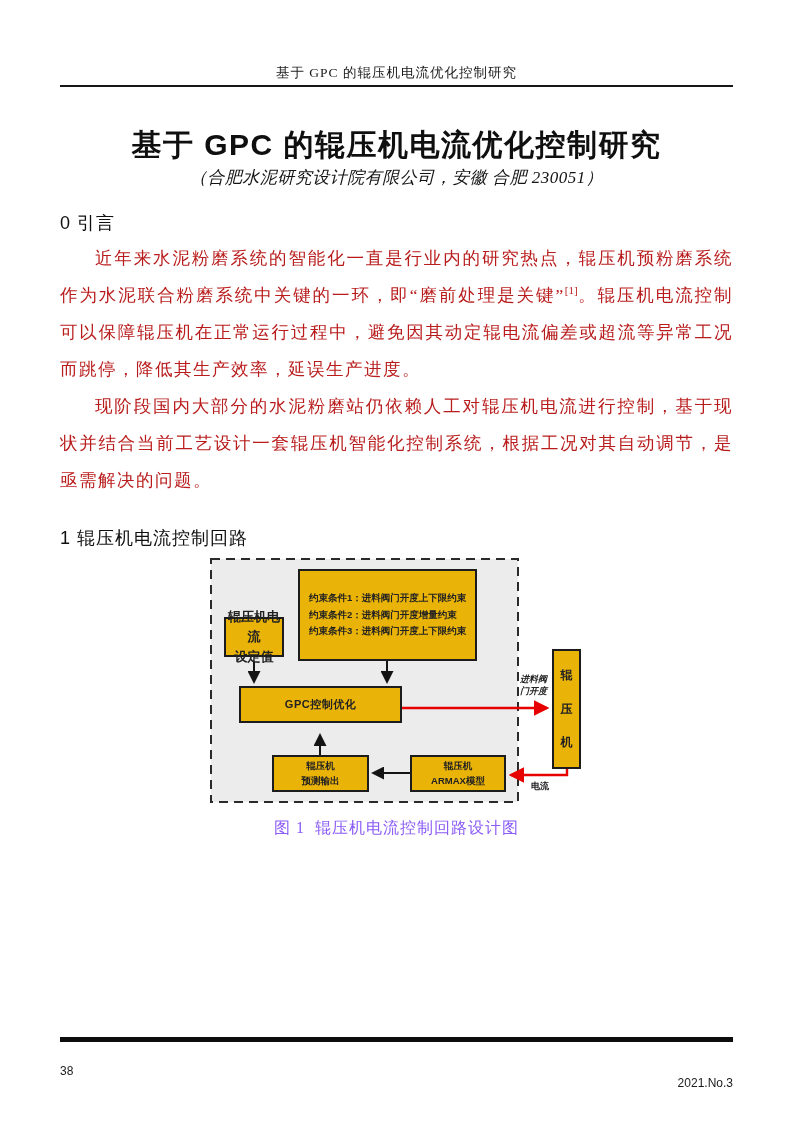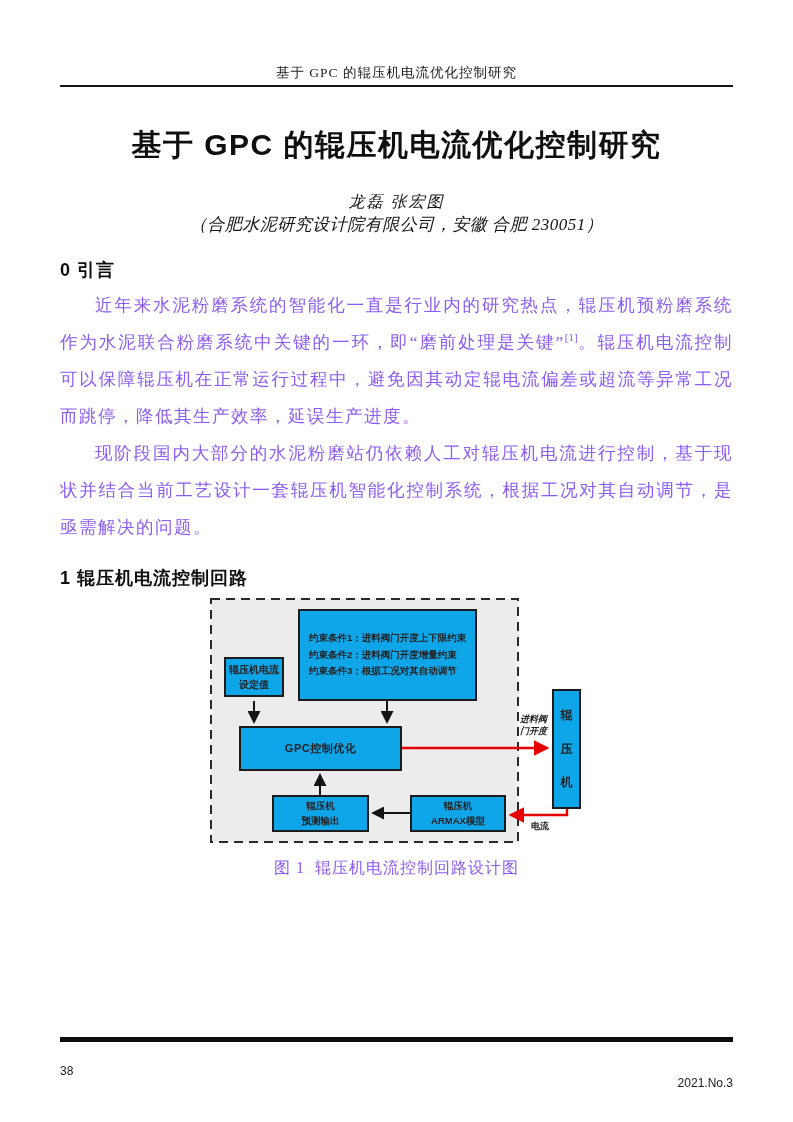--- a/index.html
+++ b/index.html
@@ -13,45 +13,45 @@
   .running-head-text { font-size:13.5px; letter-spacing:1px; color:#1a1a1a; }
   
   .article-title {
     margin:38px 0 0; text-align:center; font-weight:700; font-size:30px; letter-spacing:1.5px;
     font-family:"Liberation Sans","DejaVu Sans",sans-serif; color:#0f0f0f;
   }
   .authors { margin-top:26px; text-align:center; font-style:italic; font-size:16px; letter-spacing:2px; }
   .affiliation { text-align:center; font-style:italic; font-size:17px; letter-spacing:0.5px; }
   
   .section-heading {
-    font-family:"Liberation Sans","DejaVu Sans",sans-serif; font-weight:700;
+    font-family:"Liberation Sans","DejaVu Sans",sans-serif; font-weight:400;
     font-size:18px; letter-spacing:1px; margin:22px 0 5px; color:#0f0f0f;
   }
-  .section-heading.second { margin-top:20px; }
+  .section-heading.second { margin-top:27px; }
   .body-para {
     margin:0; font-size:17.5px; line-height:37px; letter-spacing:1.5px;
-    text-align:justify; text-justify:inter-character; text-indent:35px; color:#8b5cf6;
+    text-align:justify; text-justify:inter-character; text-indent:35px; color:#b91c1c;
   }
   .ref-sup { font-size:11px; vertical-align:super; line-height:0; letter-spacing:0; }
   
   .figure-block { margin:4px 0 0; }
   .diagram { position:relative; width:673px; height:253px; }
   .diagram svg { position:absolute; left:0; top:0; }
   .dbox {
-    position:absolute; box-sizing:border-box; background:#0ea5e9; border:2px solid #1c1c1c;
+    position:absolute; box-sizing:border-box; background:#eab308; border:2px solid #1c1c1c;
     display:flex; flex-direction:column; align-items:center; justify-content:center;
     font-family:"Liberation Sans","DejaVu Sans",sans-serif; font-weight:700; color:#222;
     text-align:center;
   }
-  .box-setpoint { left:164px; top:62px; width:60px; height:40px; font-size:10px; line-height:1.55; }
+  .box-setpoint { left:164px; top:62px; width:60px; height:40px; font-size:13px; line-height:1.55; }
   .box-constraints {
     left:238px; top:14px; width:179px; height:92px; font-size:9.5px; line-height:1.75;
     align-items:flex-start; text-align:left; padding-left:9px;
   }
-  .box-gpc { left:179px; top:131px; width:163px; height:45px; font-size:11px; letter-spacing:0.5px; }
+  .box-gpc { left:179px; top:131px; width:163px; height:37px; font-size:11px; letter-spacing:0.5px; }
   .box-predict { left:212px; top:200px; width:97px; height:37px; font-size:9.5px; line-height:1.5; }
   .box-armax { left:350px; top:200px; width:96px; height:37px; font-size:9.5px; line-height:1.5; }
   .box-roller { left:492px; top:94px; width:29px; height:120px; font-size:12px; justify-content:space-evenly; }
   .dlbl {
     position:absolute; font-family:"Liberation Sans","DejaVu Sans",sans-serif;
     font-weight:700; font-size:9px; line-height:1.35; color:#222;
   }
   .lbl-valve { left:460px; top:118px;font-style:italic; }
   .lbl-current { left:471px; top:225px; }
   .figure-caption { margin-top:10px; text-align:center; font-size:16px; letter-spacing:1px; white-space:pre-wrap; color:#8b5cf6; }
@@ -67,21 +67,20 @@
 </head>
 <body>
 
 <div class="page">
 
   <header class="running-header">
     <div class="running-head-text">基于 GPC 的辊压机电流优化控制研究</div>
   </header>
 
   <h1 class="article-title">基于 GPC 的辊压机电流优化控制研究</h1>
-  <div class="authors">龙磊 张宏图</div>
   <div class="affiliation">（合肥水泥研究设计院有限公司，安徽 合肥 230051）</div>
 
   <h2 class="section-heading">0 引言</h2>
 
   <p class="body-para"><span>近年来水泥粉磨系统的智能化一直是行业内的研究热点，辊压机预粉磨系统作为水泥联合粉磨系统中关键的一环，即“磨前处理是关键”</span><sup class="ref-sup">[1]</sup><span>。辊压机电流控制可以保障辊压机在正常运行过程中，避免因其动定辊电流偏差或超流等异常工况而跳停，降低其生产效率，延误生产进度。</span></p>
 
   <p class="body-para">现阶段国内大部分的水泥粉磨站仍依赖人工对辊压机电流进行控制，基于现状并结合当前工艺设计一套辊压机智能化控制系统，根据工况对其自动调节，是亟需解决的问题。</p>
 
   <h2 class="section-heading second">1 辊压机电流控制回路</h2>
 
@@ -108,21 +107,21 @@
       </svg>
 
       <div class="dbox box-setpoint">
         <div>辊压机电流</div>
         <div>设定值</div>
       </div>
 
       <div class="dbox box-constraints">
         <div>约束条件1：进料阀门开度上下限约束</div>
         <div>约束条件2：进料阀门开度增量约束</div>
-        <div>约束条件3：根据工况对其自动调节</div>
+        <div>约束条件3：进料阀门开度上下限约束</div>
       </div>
 
       <div class="dbox box-gpc">GPC控制优化</div>
 
       <div class="dbox box-predict">
         <div>辊压机</div>
         <div>预测输出</div>
       </div>
 
       <div class="dbox box-armax">

